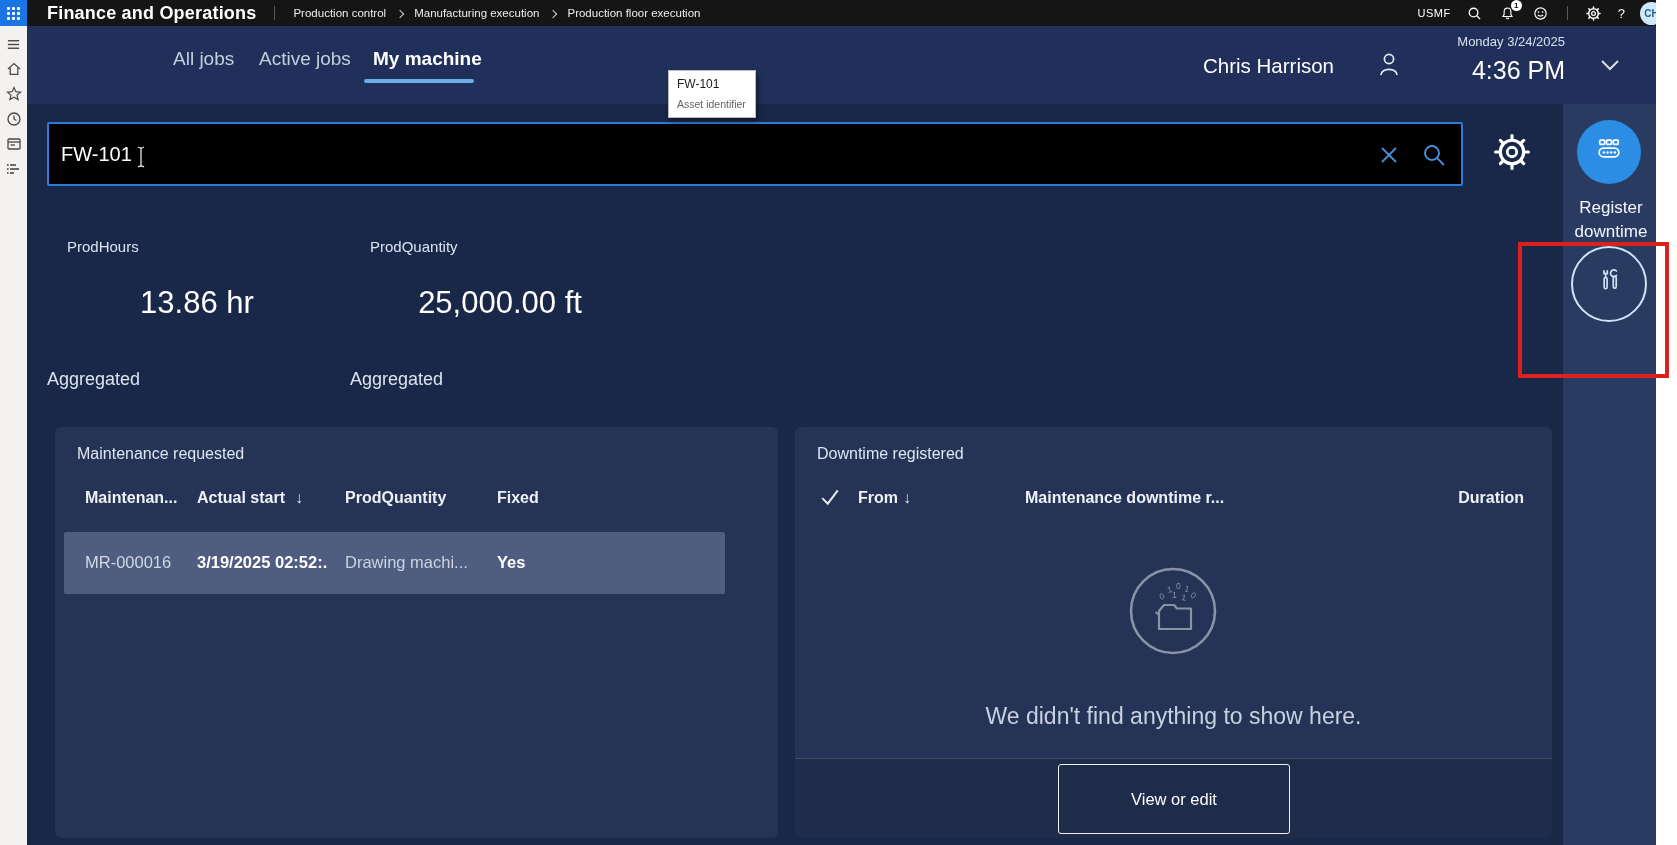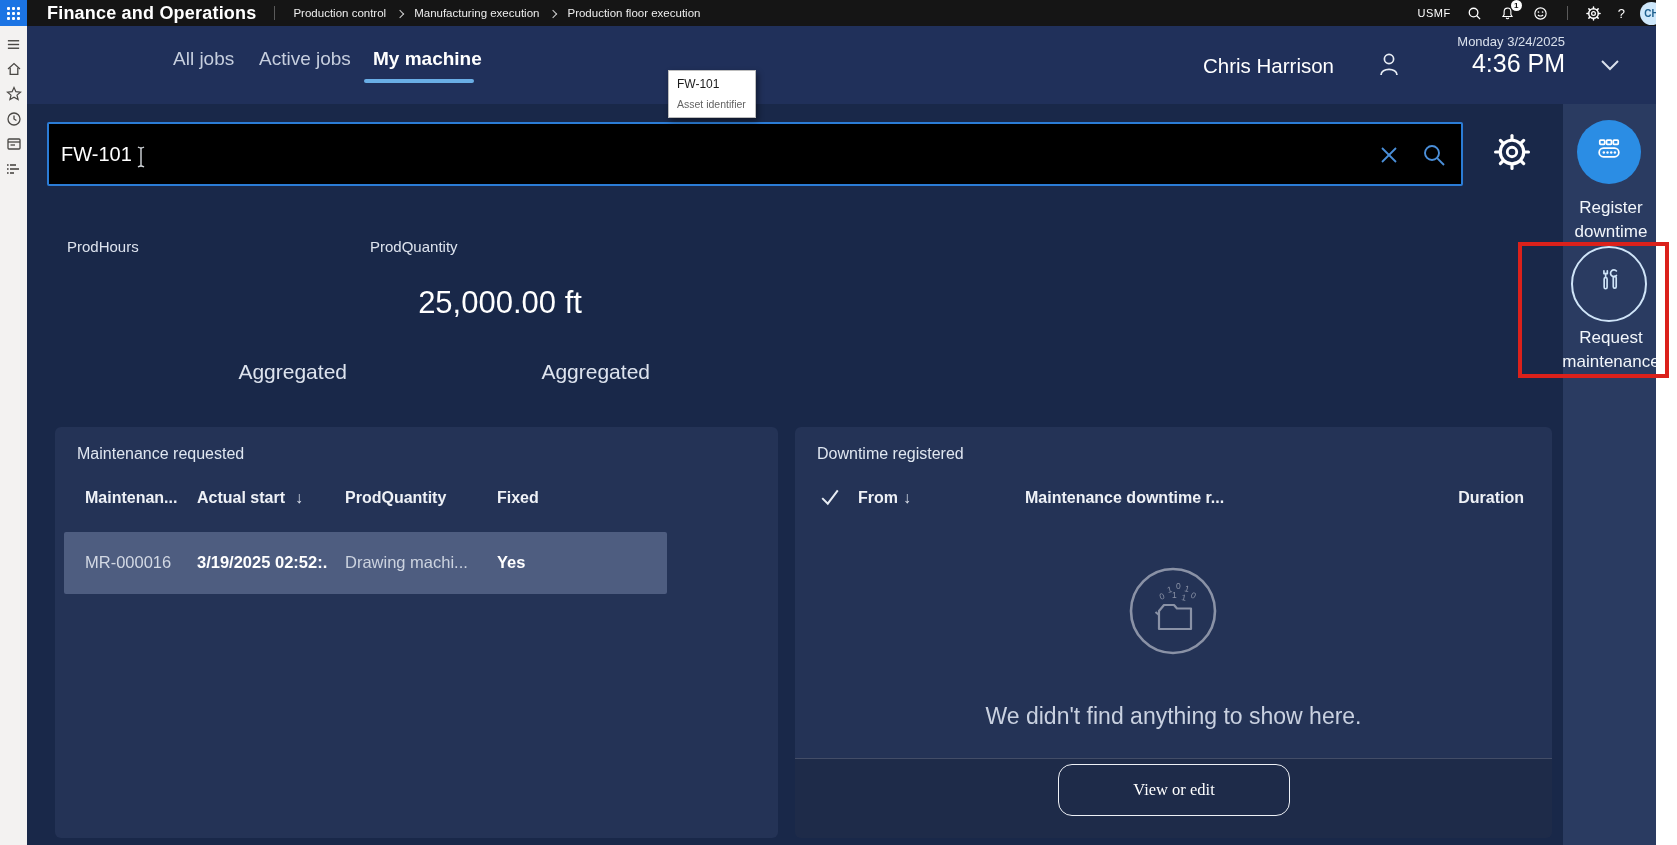--- a/index.html
+++ b/index.html
@@ -29,49 +29,49 @@
 
   
   .band { position:absolute; left:27px; top:26px; width:1650px; height:78px; background:#20305a; }
   .tab { position:absolute; top:22px; font-size:19px; color:#c6cede; cursor:default; }
   .tab.active { color:#fff; font-weight:bold; }
   .tab-underline { position:absolute; left:337px; top:53px; width:110px; height:4px; border-radius:3px; background:#69aee6; }
   .user-name { position:absolute; left:1176px; top:28px; font-size:20.5px; color:#fff; }
   .person-ic { position:absolute; left:1348px; top:22px; }
   .dt-block { position:absolute; left:1398px; top:8px; width:140px; text-align:right; }
   .dt-date { font-size:13px; color:#d9e0ec; }
-  .dt-time { font-size:25px; color:#fff; margin-top:0; }
+  .dt-time { font-size:25px; color:#fff; margin-top:7px; }
   .dt-chev { position:absolute; left:1572px; top:32px; }
 
   
   .search-box { position:absolute; left:47px; top:122px; width:1416px; height:64px; background:#000; border:2px solid #2b7cd6; border-radius:2px; z-index:5; }
   .search-box input { position:absolute; left:12px; top:0; width:1280px; height:60px; background:transparent; border:none; outline:none; color:#fff; font-size:20px; font-family:"Liberation Sans", sans-serif; }
   .clear-ic { position:absolute; right:60px; top:19px; width:24px; height:24px; }
   .mag-ic { position:absolute; right:14px; top:18px; width:26px; height:26px; }
   .ibeam { position:absolute; left:86px; top:20px; }
   .gear-btn { position:absolute; left:1490px; top:130px; width:44px; height:44px; display:flex; align-items:center; justify-content:center; z-index:5; }
 
   
   .kpi { position:absolute; top:235px; width:300px; height:160px; }
   .kpi-label { position:absolute; left:20px; top:3px; font-size:15px; color:#dde3ee; }
   .kpi-value { position:absolute; left:0; top:50px; width:100%; text-align:center; font-size:31px; color:#fff; }
-  .kpi-sub { position:absolute; left:0; top:125px; width:100%; text-align:right; font-size:21px; color:#dde3ee; }
+  .kpi-sub { position:absolute; left:0; top:134px; width:100%; text-align:left; font-size:18px; color:#dde3ee; }
 
   
   .card { position:absolute; top:427px; height:411px; background:#243356; border-radius:6px; }
   .card-title { position:absolute; left:22px; top:18px; font-size:16px; color:#dfe6f0; }
   .col-h { position:absolute; top:62px; font-size:16px; font-weight:bold; color:#eef1f6; }
   .sort-arrow { font-weight:normal; color:#d8dee9; font-size:16px; }
-  .sel-row { position:absolute; left:9px; top:105px; width:603px; height:62px; background:#4e5d80; border-radius:2px; }
+  .sel-row { position:absolute; left:9px; top:105px; width:661px; height:62px; background:#4e5d80; border-radius:2px; }
   .cell { position:absolute; top:21px; font-size:16.5px; }
   .check-ic { position:absolute; left:25px; top:60px; }
   .empty-ic { position:absolute; left:332px; top:138px; }
   .empty-msg { position:absolute; left:0; top:276px; width:100%; text-align:center; font-size:23px; color:#c9d1e0; }
   .card-footer { position:absolute; left:0; top:331px; width:100%; height:80px; background:rgba(0,0,0,.14); border-top:1px solid rgba(255,255,255,.16); border-radius:0 0 6px 6px; }
-  .vedit-btn { position:absolute; left:263px; top:5px; width:232px; height:52px; background:transparent; border:1.5px solid #eef1f6; border-radius:14px; color:#fff; font-size:16.5px; font-family:Liberation Serif, serif; }
+  .vedit-btn { position:absolute; left:263px; top:5px; width:232px; height:70px; background:transparent; border:1.5px solid #eef1f6; border-radius:3px; color:#fff; font-size:16.5px; font-family:Liberation Sans, sans-serif; }
 
   
   .panel { position:absolute; left:1563px; top:104px; width:95px; height:741px; background:#2a3b61; }
   .circ-btn { position:absolute; display:flex; align-items:center; justify-content:center; border-radius:50%; }
   .reg-circ { left:14px; top:16px; width:64px; height:64px; background:#2b8de4; }
   .req-circ { left:8px; top:142px; width:76px; height:76px; border:2px solid #cfe4f8; background:transparent; }
   .act-label { position:absolute; left:-12px; width:120px; text-align:center; font-size:17px; color:#f2f6fb; line-height:24px; }
 
   
   .white-strip { position:absolute; left:1656px; top:0; width:21px; height:845px; background:#fff; z-index:40; }
@@ -252,20 +252,21 @@
         <line x1="6.34" y1="17.66" x2="4.64" y2="19.36"></line>
         <line x1="4" y1="12" x2="1.6" y2="12"></line>
         <line x1="6.34" y1="6.34" x2="4.64" y2="4.64"></line>
         <line x1="12" y1="4" x2="12" y2="1.6"></line>
         <line x1="17.66" y1="6.34" x2="19.36" y2="4.64"></line>
       </svg>
   </div>
 
   <div class="kpi" style="left:47px;">
     <div class="kpi-label">ProdHours</div>
+    <div class="kpi-value">13.86 hr</div>
     <div class="kpi-sub">Aggregated</div>
   </div>
   <div class="kpi" style="left:350px;">
     <div class="kpi-label">ProdQuantity</div>
     <div class="kpi-value">25,000.00 ft</div>
     <div class="kpi-sub">Aggregated</div>
   </div>
 
   <div class="card" style="left:55px; width:723px;">
     <div class="card-title">Maintenance requested</div>
@@ -338,24 +339,20 @@
       <span>
         <svg width="36" height="36" viewBox="0 0 32 32" fill="none" stroke="#cfe4f8" stroke-width="1.5" stroke-linecap="round">
           <path d="M11.5 6 V8.5 M14.5 6 V8.5 M11.5 8.5 H14.5"></path>
           <line x1="13" y1="8.5" x2="13" y2="12"></line>
           <rect x="11.7" y="12" width="2.6" height="10" rx="1.3"></rect>
           <path d="M22.6 6.2 A3 3 0 1 0 22.6 10.2"></path>
           <rect x="19.8" y="11" width="2.6" height="10.5" rx="1.3"></rect>
         </svg>
       </span>
     </div>
-    <div class="act-label" style="top:222px;">
-      <div>Request</div>
-      <div>maintenance</div>
-    </div>
   </div>
 
   <div class="white-strip"></div>
   <div class="red-box"></div>
   <div class="tooltip">
     <div class="tt-title">FW-101</div>
     <div class="tt-sub">Asset identifier</div>
   </div>
 
 </div>

